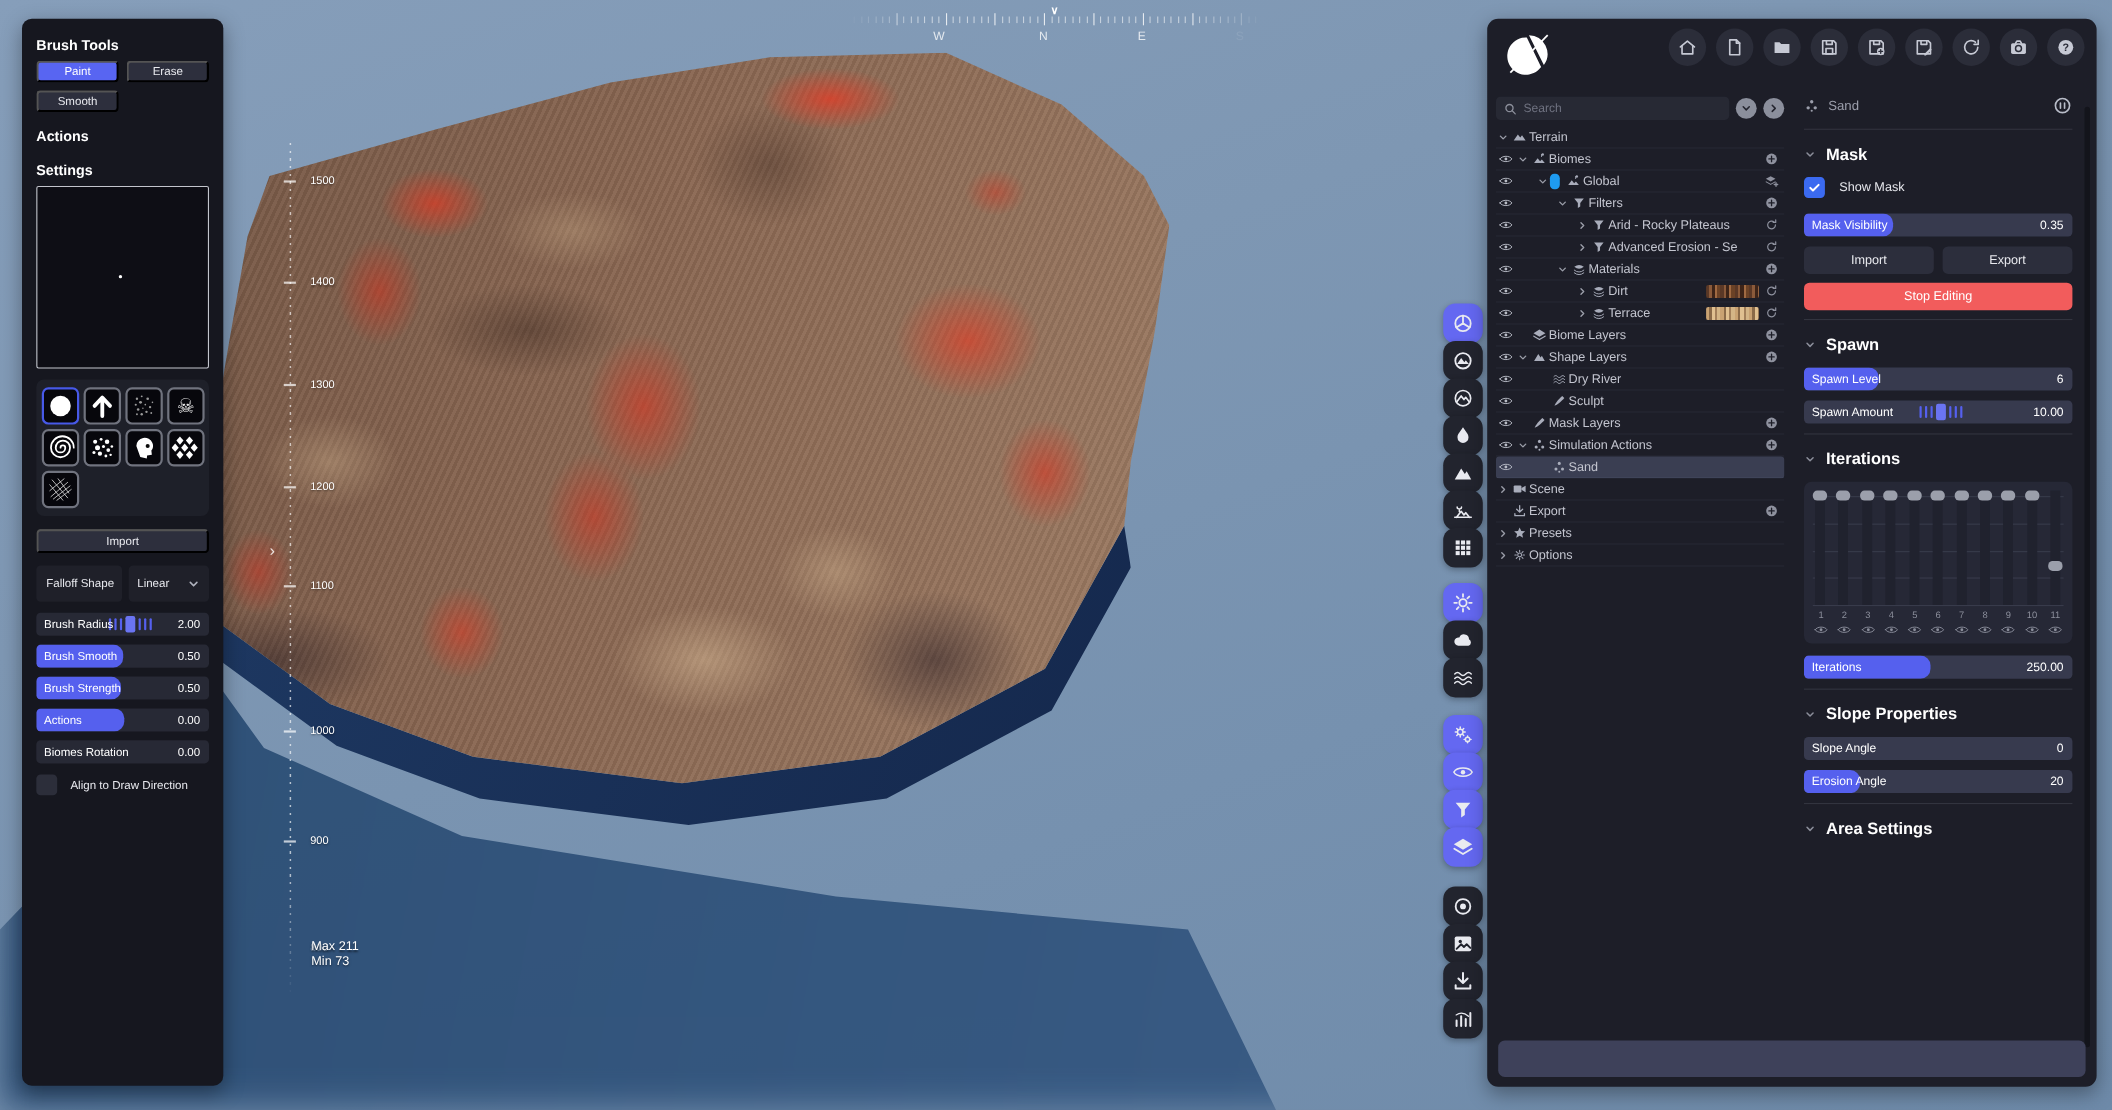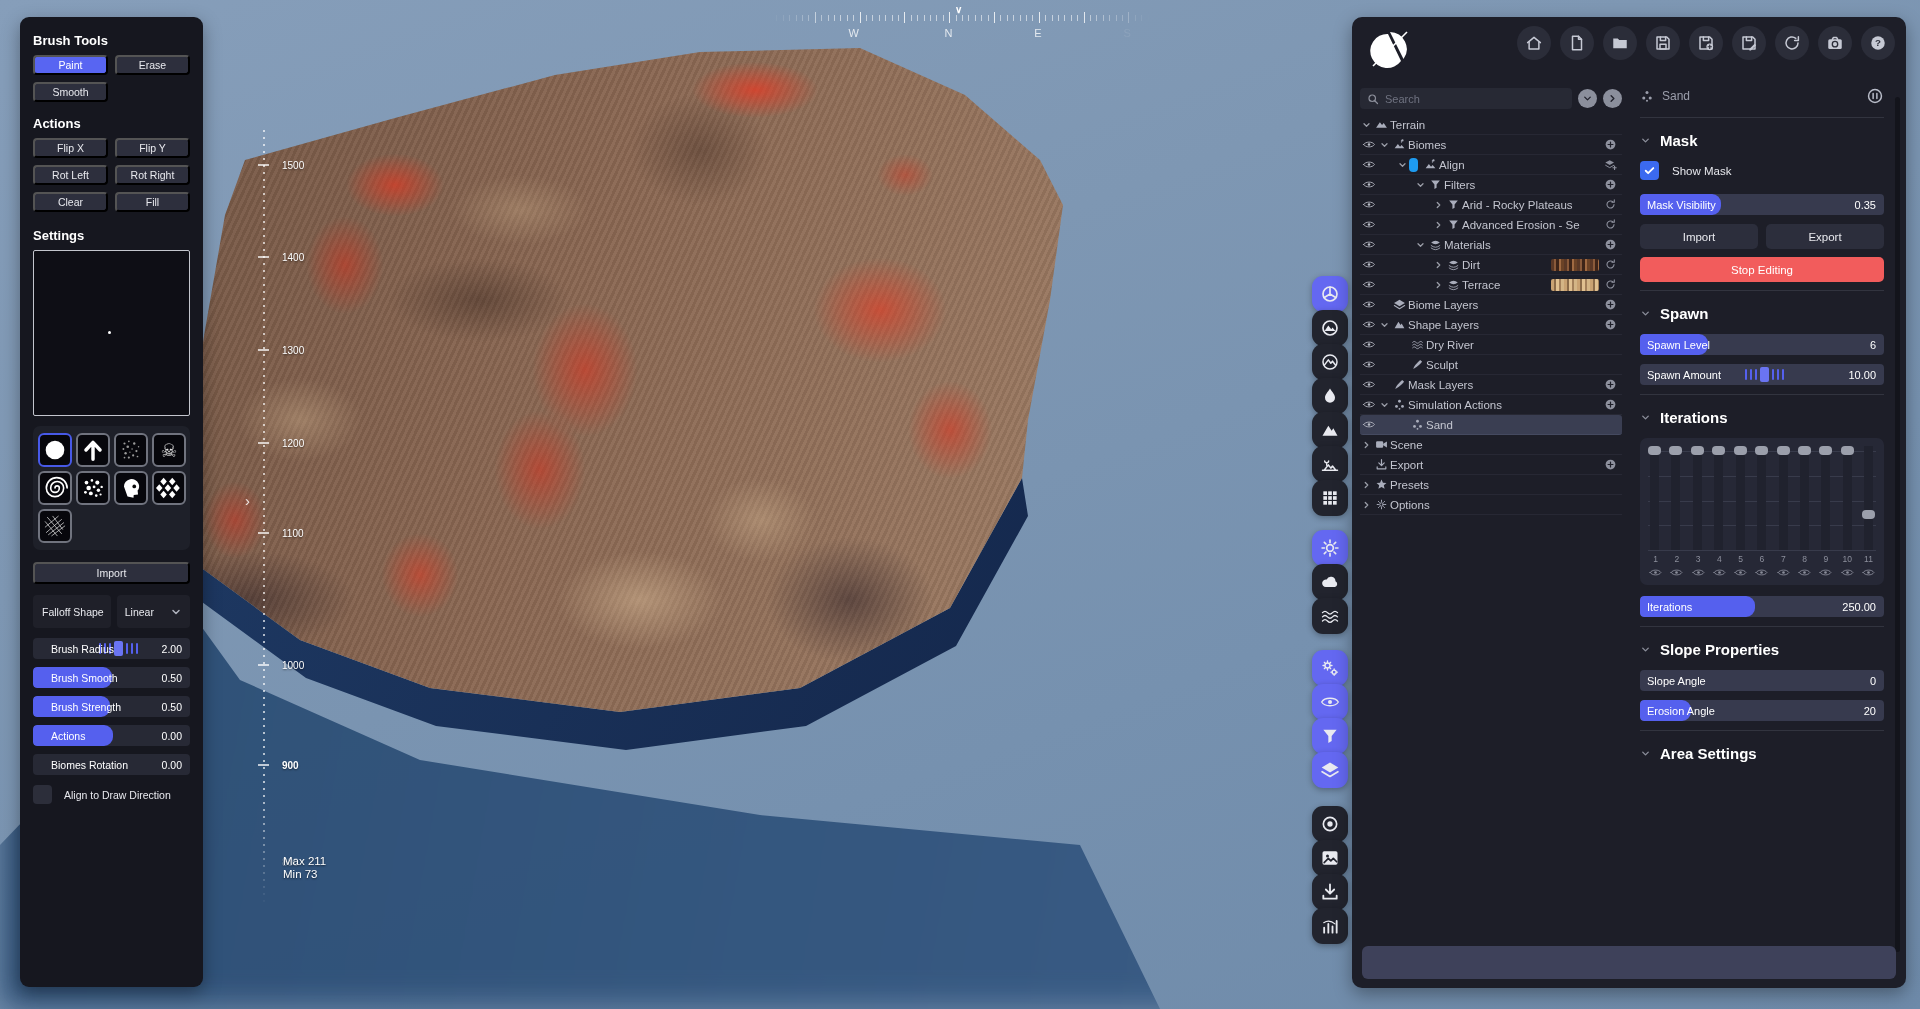--- a/index.html
+++ b/index.html
@@ -79,21 +79,21 @@
   .tile { width:34px; height:34px; background:#07070c; border:2px solid #70737e; border-radius:6px;
     display:flex; align-items:center; justify-content:center; cursor:pointer; }
   .tile.sel { border-color:#4759e8; }
   .falloff { display:flex; gap:6px; margin-top:11px; }
   .falloff .fbox { background:#1f2029; border-radius:4px; height:33px; display:flex; align-items:center; font-size:10.5px; color:#e8e9ee; }
   .falloff .flabel { flex:1.2; padding-left:9px; }
   .falloff .fval { flex:1; justify-content:space-between; padding:0 8px; cursor:pointer; }
   .sliders { margin-top:10px; display:flex; flex-direction:column; gap:8px; }
   .slider { position:relative; height:21px; background:#272935; border-radius:4px; overflow:hidden; font-size:10.5px; cursor:ew-resize; }
   .slider .fill { position:absolute; left:0; top:0; bottom:0; background:#5560ee; border-radius:4px 9px 9px 4px; }
-  .slider .slabel { position:absolute; left:18px; top:0; bottom:0; display:flex; align-items:center; color:#fff; white-space:nowrap; }
+  .slider .slabel { position:absolute; left:7px; top:0; bottom:0; display:flex; align-items:center; color:#fff; white-space:nowrap; }
   .slider .sval { position:absolute; right:8px; top:0; bottom:0; display:flex; align-items:center; color:#fff; }
   .scrub { position:absolute; top:15%; bottom:15%; display:flex; align-items:center; gap:3px; }
   .scrub i { display:block; width:2px; height:70%; background:#5560ee; border-radius:1px; }
   .scrub i.big { width:9px; height:100%; background:#6a74f2; border-radius:2px; }
   .checkrow { display:flex; align-items:center; gap:12px; margin-top:10px; font-size:10.5px; color:#e8e9ee; }
   .checkbox { width:19px; height:19px; border-radius:4px; background:#2c2e3a; display:flex; align-items:center; justify-content:center; cursor:pointer; }
   .checkbox.checked { background:#3b6af0; color:#fff; }
 
   
   .vtool { position:absolute; left:1312px; top:0; width:36px; height:1009px; }
@@ -242,47 +242,39 @@
         <div class="elev-lbl" style="top: 257px;">1400</div>
         <div class="elev-tick" style="top: 256px;"></div>
         <div class="elev-lbl" style="top: 350px;">1300</div>
         <div class="elev-tick" style="top: 349px;"></div>
         <div class="elev-lbl" style="top: 443px;">1200</div>
         <div class="elev-tick" style="top: 442px;"></div>
         <div class="elev-lbl" style="top: 533px;">1100</div>
         <div class="elev-tick" style="top: 532px;"></div>
         <div class="elev-lbl" style="top: 665px;">1000</div>
         <div class="elev-tick" style="top: 664px;"></div>
-        <div class="elev-lbl" style="top: 765px; font-weight: bold;">900</div>
+        <div class="elev-lbl" style="top: 765px;">900</div>
         <div class="elev-tick" style="top: 764px;"></div>
         <div class="elev-lbl faint" style="top: 862px;">800</div>
       </div>
     <div class="minmax">
       <div>Max 211</div>
       <div>Min 73</div>
     </div>
     <div class="vp-expander">›</div>
   </div>
 
   <div class="lpanel">
     <h1>Brush Tools</h1>
     <div class="bgrid" id="tools">
         <button class="btn accent">Paint</button>
         <button class="btn">Erase</button>
         <button class="btn">Smooth</button>
       </div>
     <h1 style="margin-top:14px">Actions</h1>
-    <div class="bgrid" id="actions">
-        <button class="btn">Flip X</button>
-        <button class="btn">Flip Y</button>
-        <button class="btn">Rot Left</button>
-        <button class="btn">Rot Right</button>
-        <button class="btn">Clear</button>
-        <button class="btn">Fill</button>
-      </div>
     <h1 style="margin-top:16px">Settings</h1>
     <div class="preview-box">
       <div class="preview-dot"></div>
     </div>
     <div class="brush-wrap">
       <div class="brush-grid" id="brushes">
           <div class="tile sel">
             <span class="icon" style="width: 26px; height: 26px;">
               <svg viewBox="0 0 24 24" width="100%" height="100%" fill="none" stroke="currentColor" stroke-width="1.8" stroke-linecap="round" stroke-linejoin="round">
                 <circle cx="12" cy="12" r="8.6" fill="#fff" stroke="none"></circle>
@@ -762,21 +754,21 @@
               </svg>
             </span>
             <span class="t-pill"></span>
             <span class="t-ico icon" style="width: 17px; height: 13px;">
               <svg viewBox="0 0 24 24" width="100%" height="100%" fill="none" stroke="currentColor" stroke-width="1.8" stroke-linecap="round" stroke-linejoin="round">
                 <path d="M3 19l6-8 4 5 3-3 5 6z" fill="currentColor" stroke="none"></path>
                 <path d="M15.5 8V4.5" stroke-width="1.5"></path>
                 <circle cx="17.5" cy="4.5" r="2" fill="currentColor" stroke="none"></circle>
               </svg>
             </span>
-            <span class="t-lbl">Align</span>
+            <span class="t-lbl">Global</span>
             <span class="t-trail">
               <span class="icon" style="width: 13px; height: 13px;">
                 <svg viewBox="0 0 24 24" width="100%" height="100%" fill="none" stroke="currentColor" stroke-width="1.8" stroke-linecap="round" stroke-linejoin="round">
                   <path d="M10.5 4 18.5 8.5 10.5 13 2.5 8.5z" fill="currentColor" stroke="none"></path>
                   <path d="M3 13.5l7.5 4.3 7.5-4.3" stroke-width="1.8"></path>
                   <path d="M19.5 15v6M16.5 18h6" stroke-width="2.2"></path>
                 </svg>
               </span>
             </span>
           </div>

